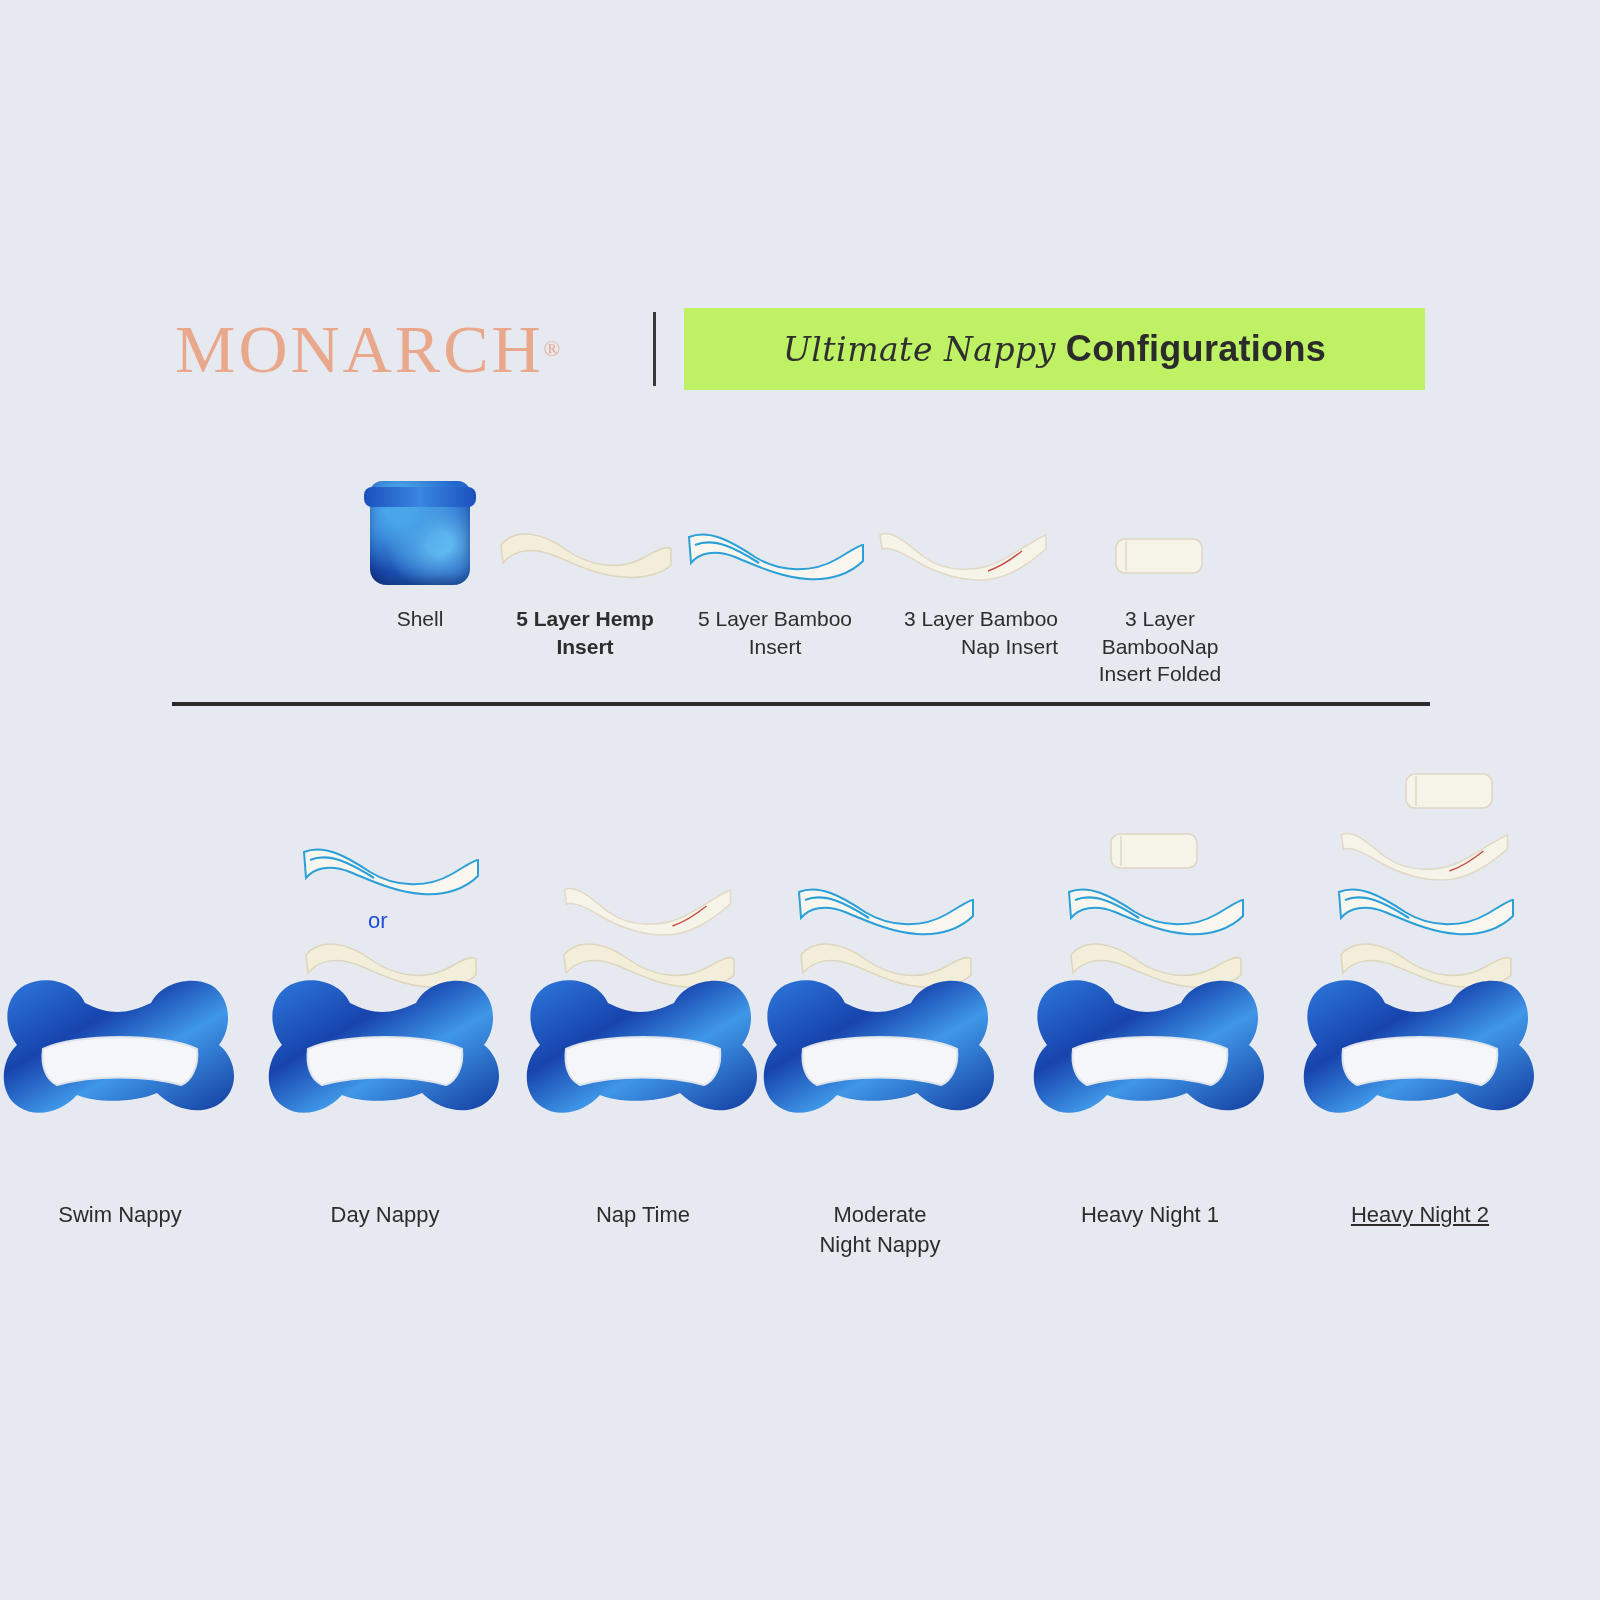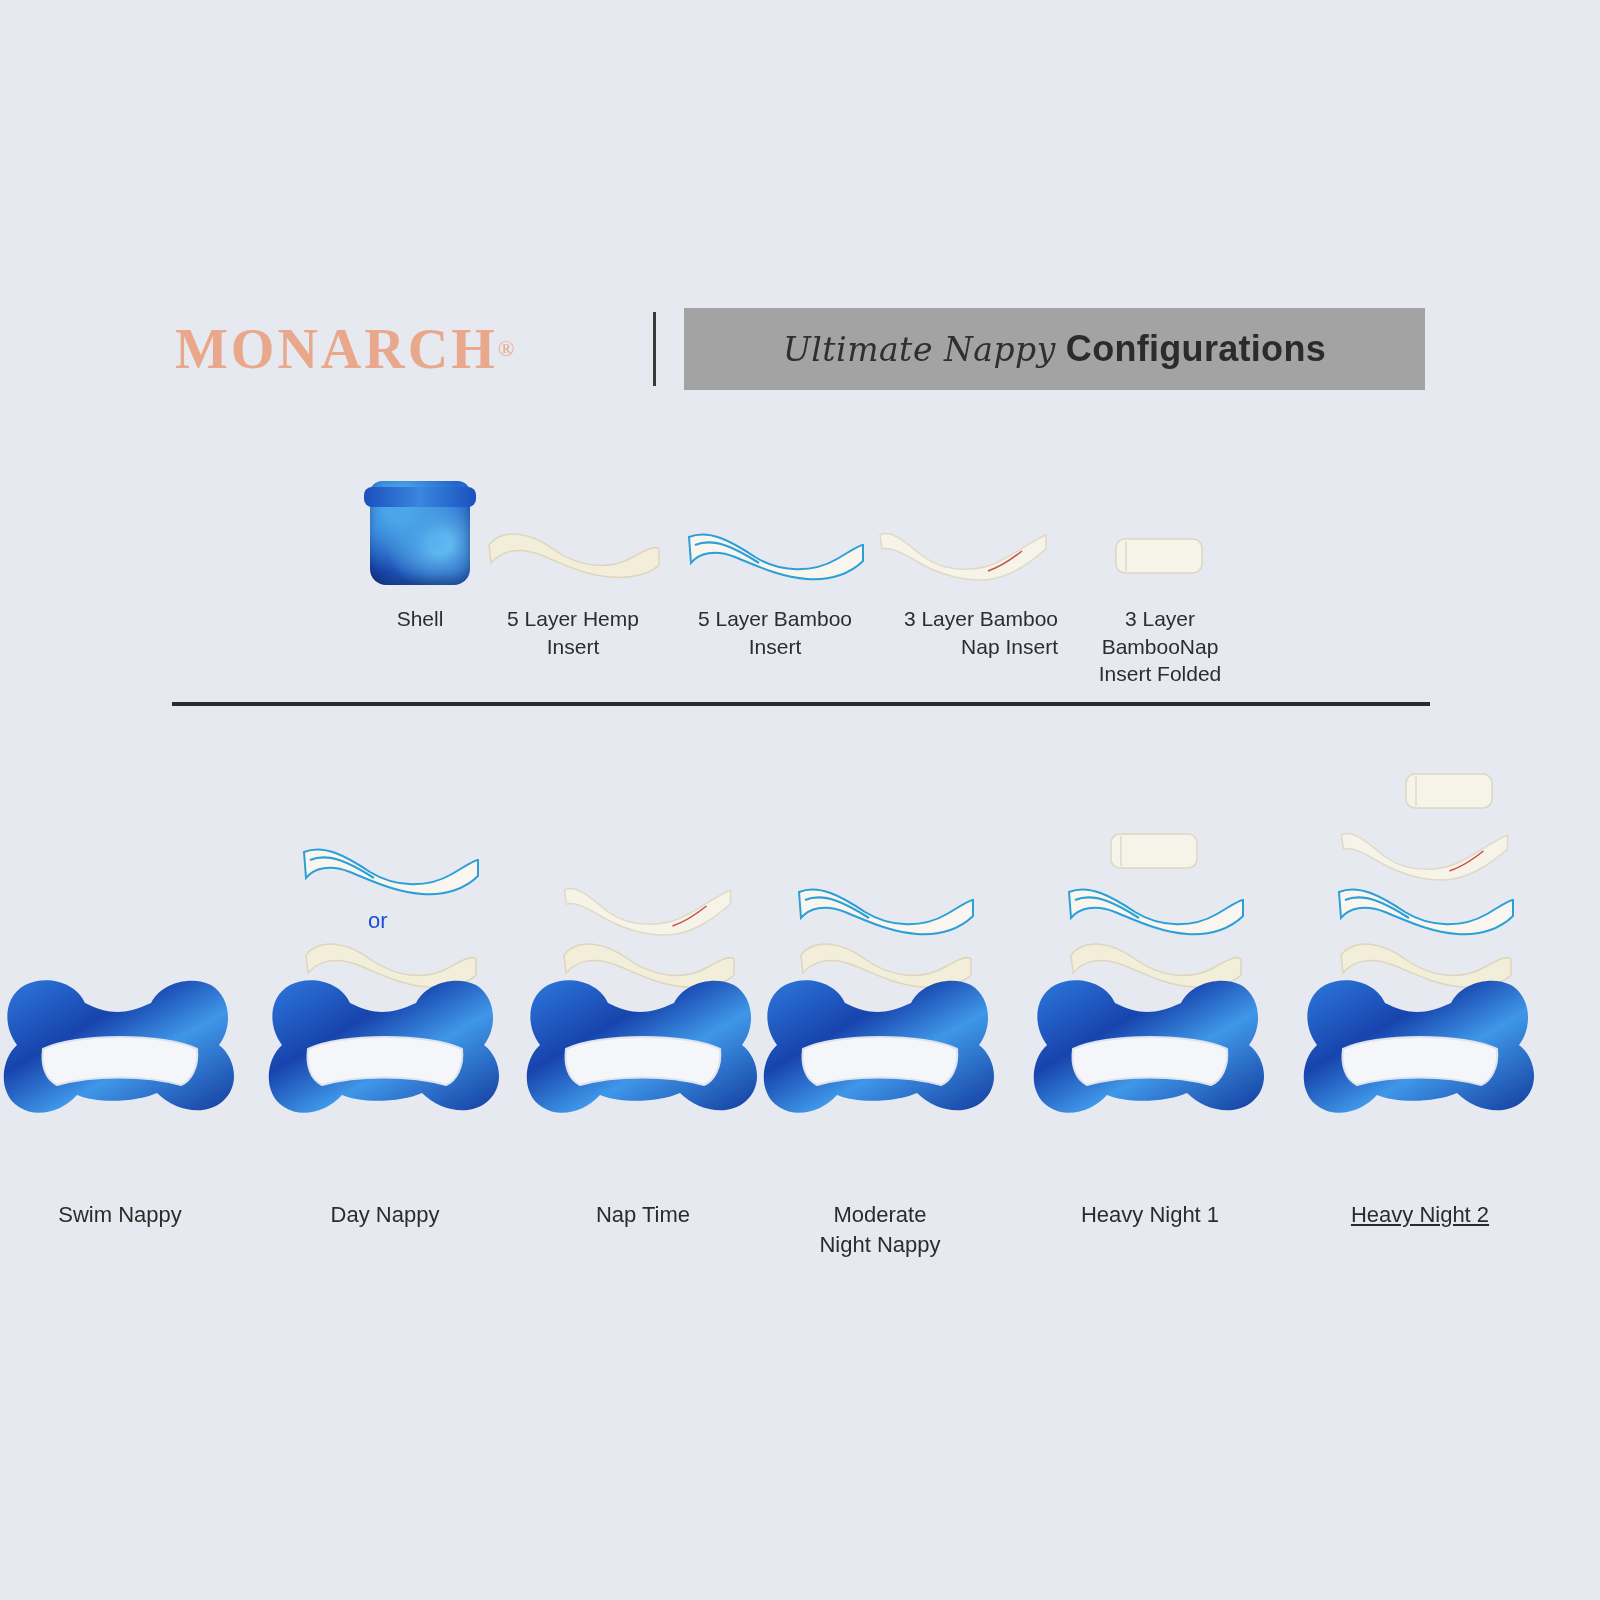--- a/index.html
+++ b/index.html
@@ -28,42 +28,42 @@
   }
   .brand {
     width: 470px;
     display: flex;
     align-items: center;
     justify-content: flex-start;
     position: relative;
   }
   .brand-text {
     font-family: "Liberation Serif", serif;
-    font-size: 56px;
+    font-size: 68px;
     letter-spacing: 3px;
     color: #e9a88c;
-    font-weight: 700;
+    font-weight: 400;
     line-height: 1;
     white-space: nowrap;
   }
   .brand-reg {
     font-family: "Liberation Serif", serif;
     font-size: 22px;
     color: #e9a88c;
     vertical-align: super;
     letter-spacing: 0;
   }
   .divider-vert {
     width: 3px;
     background: #3a3a3a;
     margin: 4px 28px 4px 8px;
   }
   .title-band {
     flex: 1;
-    background: #a3a3a3;
+    background: #bef264;
     display: flex;
     align-items: center;
     justify-content: center;
     gap: 10px;
   }
   .title-script {
     font-family: "DejaVu Serif", serif;
     font-style: italic;
     font-size: 33px;
     color: #2f2f2f;
@@ -181,21 +181,21 @@
 
 <div class="parts-row">
 
   <div class="part" style="left:30px; top:0; width:120px;">
     <div class="part-art" style="display:flex;align-items:flex-end;justify-content:center;height:115px;">
       <div class="shell-closed"></div>
     </div>
     <div class="part-label" style="white-space:pre-line;">Shell</div>
   </div>
 
-  <div class="part" style="left:143px; top:0; width:200px;">
+  <div class="part" style="left:155px; top:0; width:200px;font-weight:bold;">
     <div class="part-art" style="display:flex;align-items:flex-end;justify-content:center;height:115px;">
       <svg width="180" height="70" viewBox="0 0 180 70">
         <path d="M6 30 C20 12 48 18 70 34 C95 52 126 56 150 42 C162 35 172 30 176 34 L176 50 C168 58 150 64 128 62 C100 60 78 48 58 40 C36 31 18 36 8 48 Z" fill="#f3eeda" stroke="#ddd5bc" stroke-width="1.5"></path>
       </svg>
     </div>
     <div class="part-label" style="white-space:pre-line;">5 Layer Hemp
 Insert</div>
   </div>
 
   <div class="part" style="left:345px; top:0; width:200px;">

